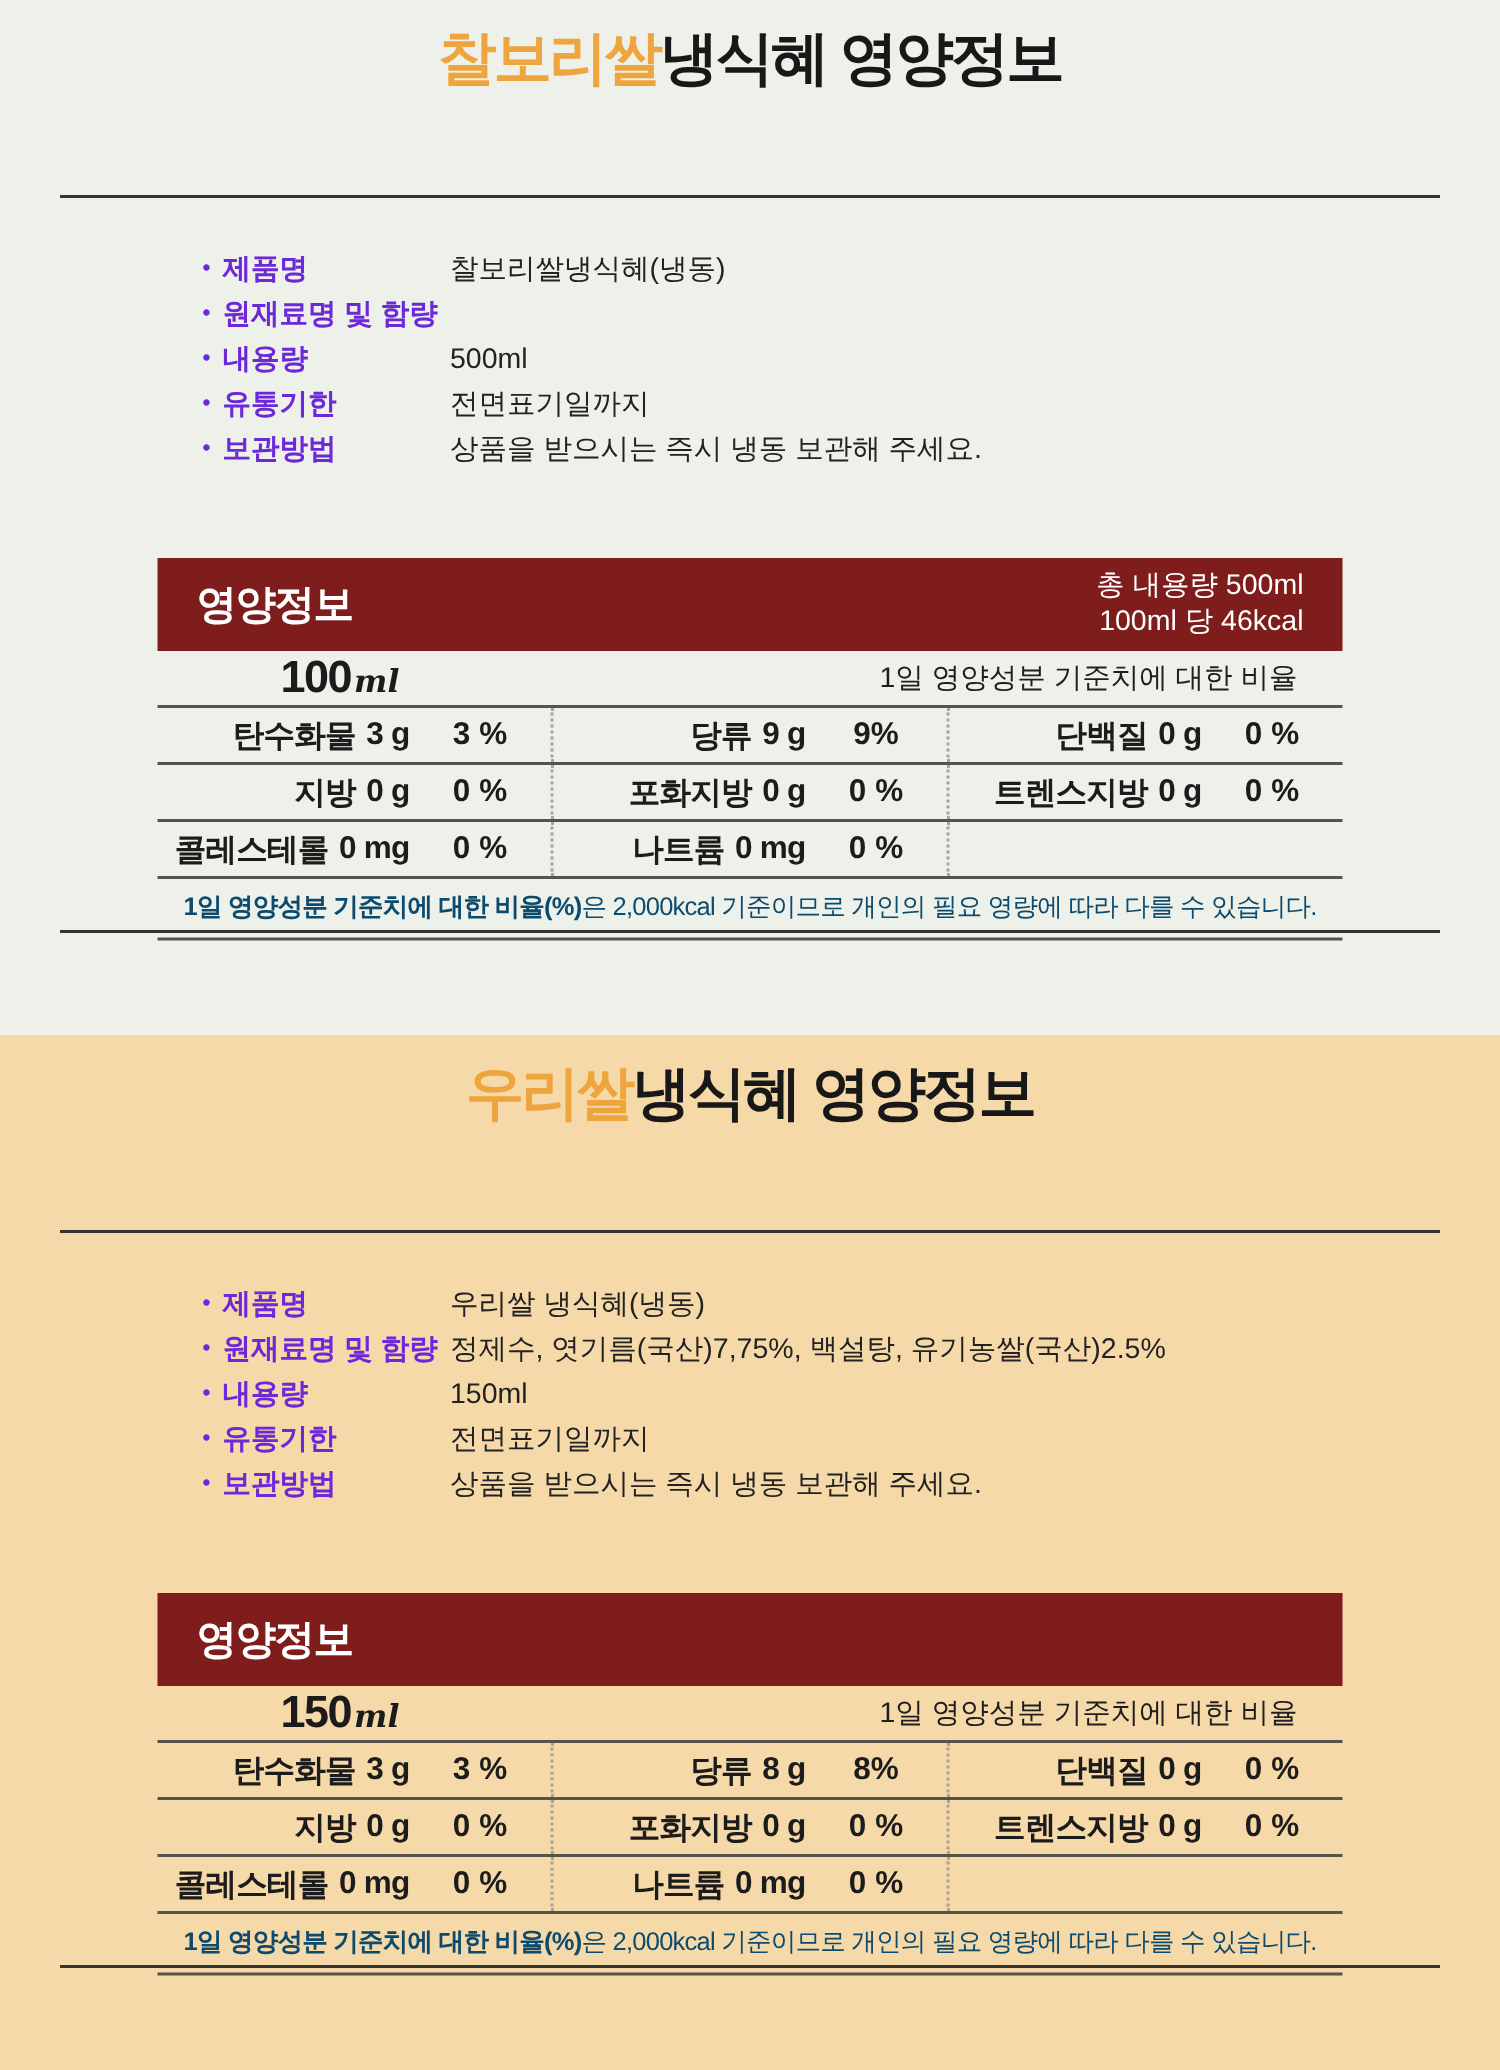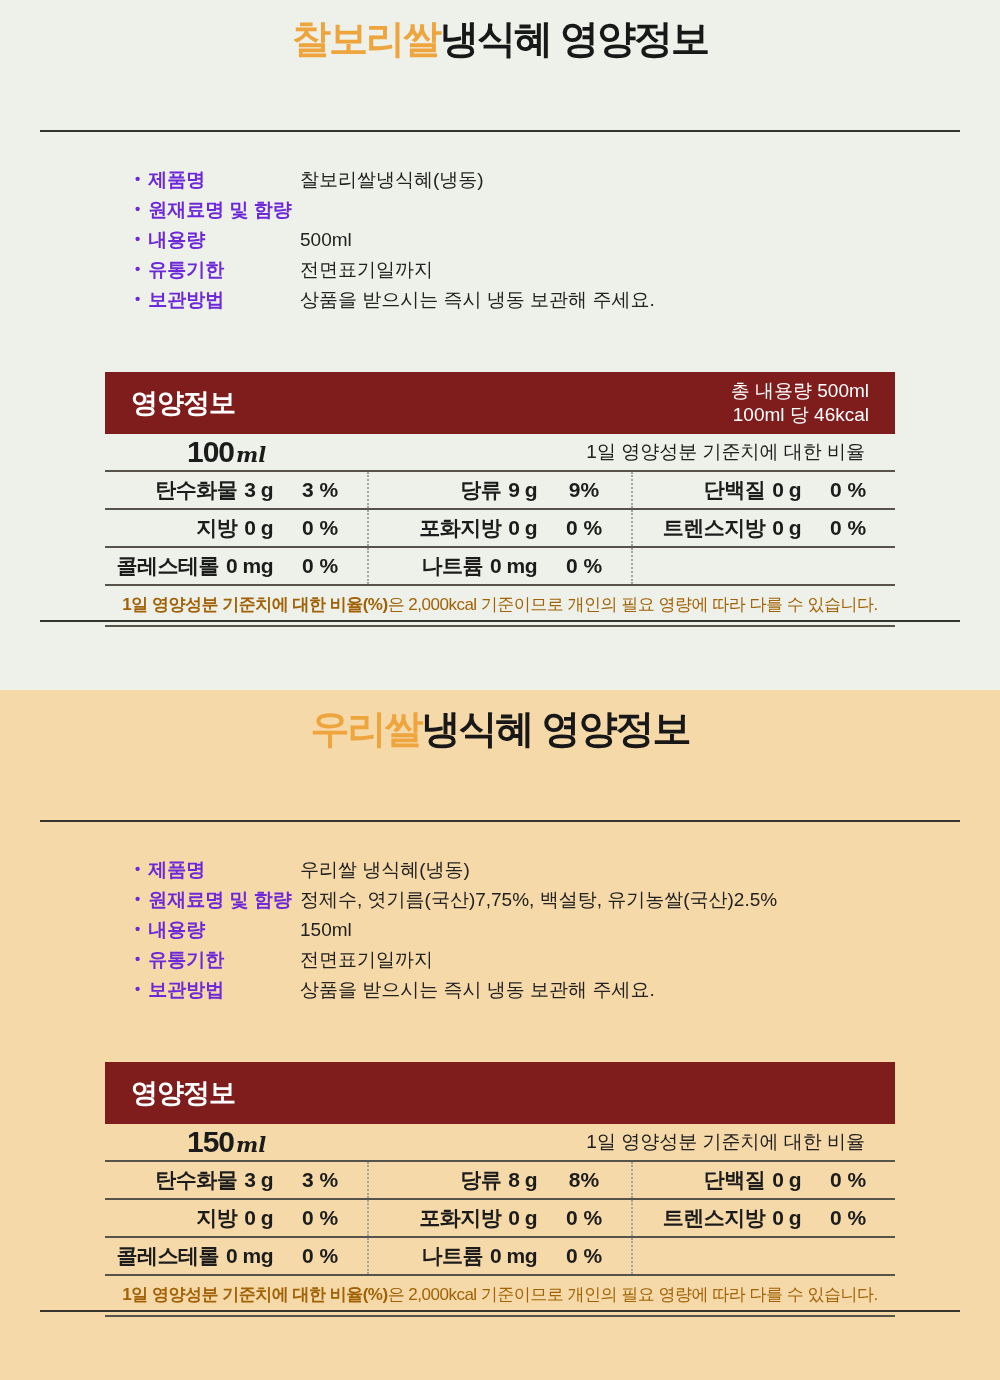--- a/index.html
+++ b/index.html
@@ -50,21 +50,21 @@
 
   .ntable { border-top:2px solid #56534b; }
   .nrow { display:flex; height:36px; border-bottom:2px solid #56534b; }
   .ncell { flex:1; display:flex; align-items:center; box-sizing:border-box; }
   .ncell + .ncell { border-left:2px dotted #a5a49a; }
   .ngroup { flex:1; display:flex; justify-content:flex-end; align-items:center; gap:7px;
             font-size:21px; font-weight:700; color:#1c1c1c; letter-spacing:-0.5px; }
   .npct { width:94px; text-align:center; font-size:21px; font-weight:700; color:#1c1c1c; flex:none; }
 
   .footnote {
-    text-align:center; font-size:17px; color:#a16207;
+    text-align:center; font-size:17px; color:#0c4a6e;
     padding:7px 0 9px; border-bottom:2px solid #56534b;
     letter-spacing:-0.5px;
   }
   .footnote b { font-weight:800; }
 </style>
 </head>
 <body>
 
 <div class="section s1">
   <h1 class="title"><span class="hl">찰보리쌀</span><span>냉식혜 영양정보</span></h1>

